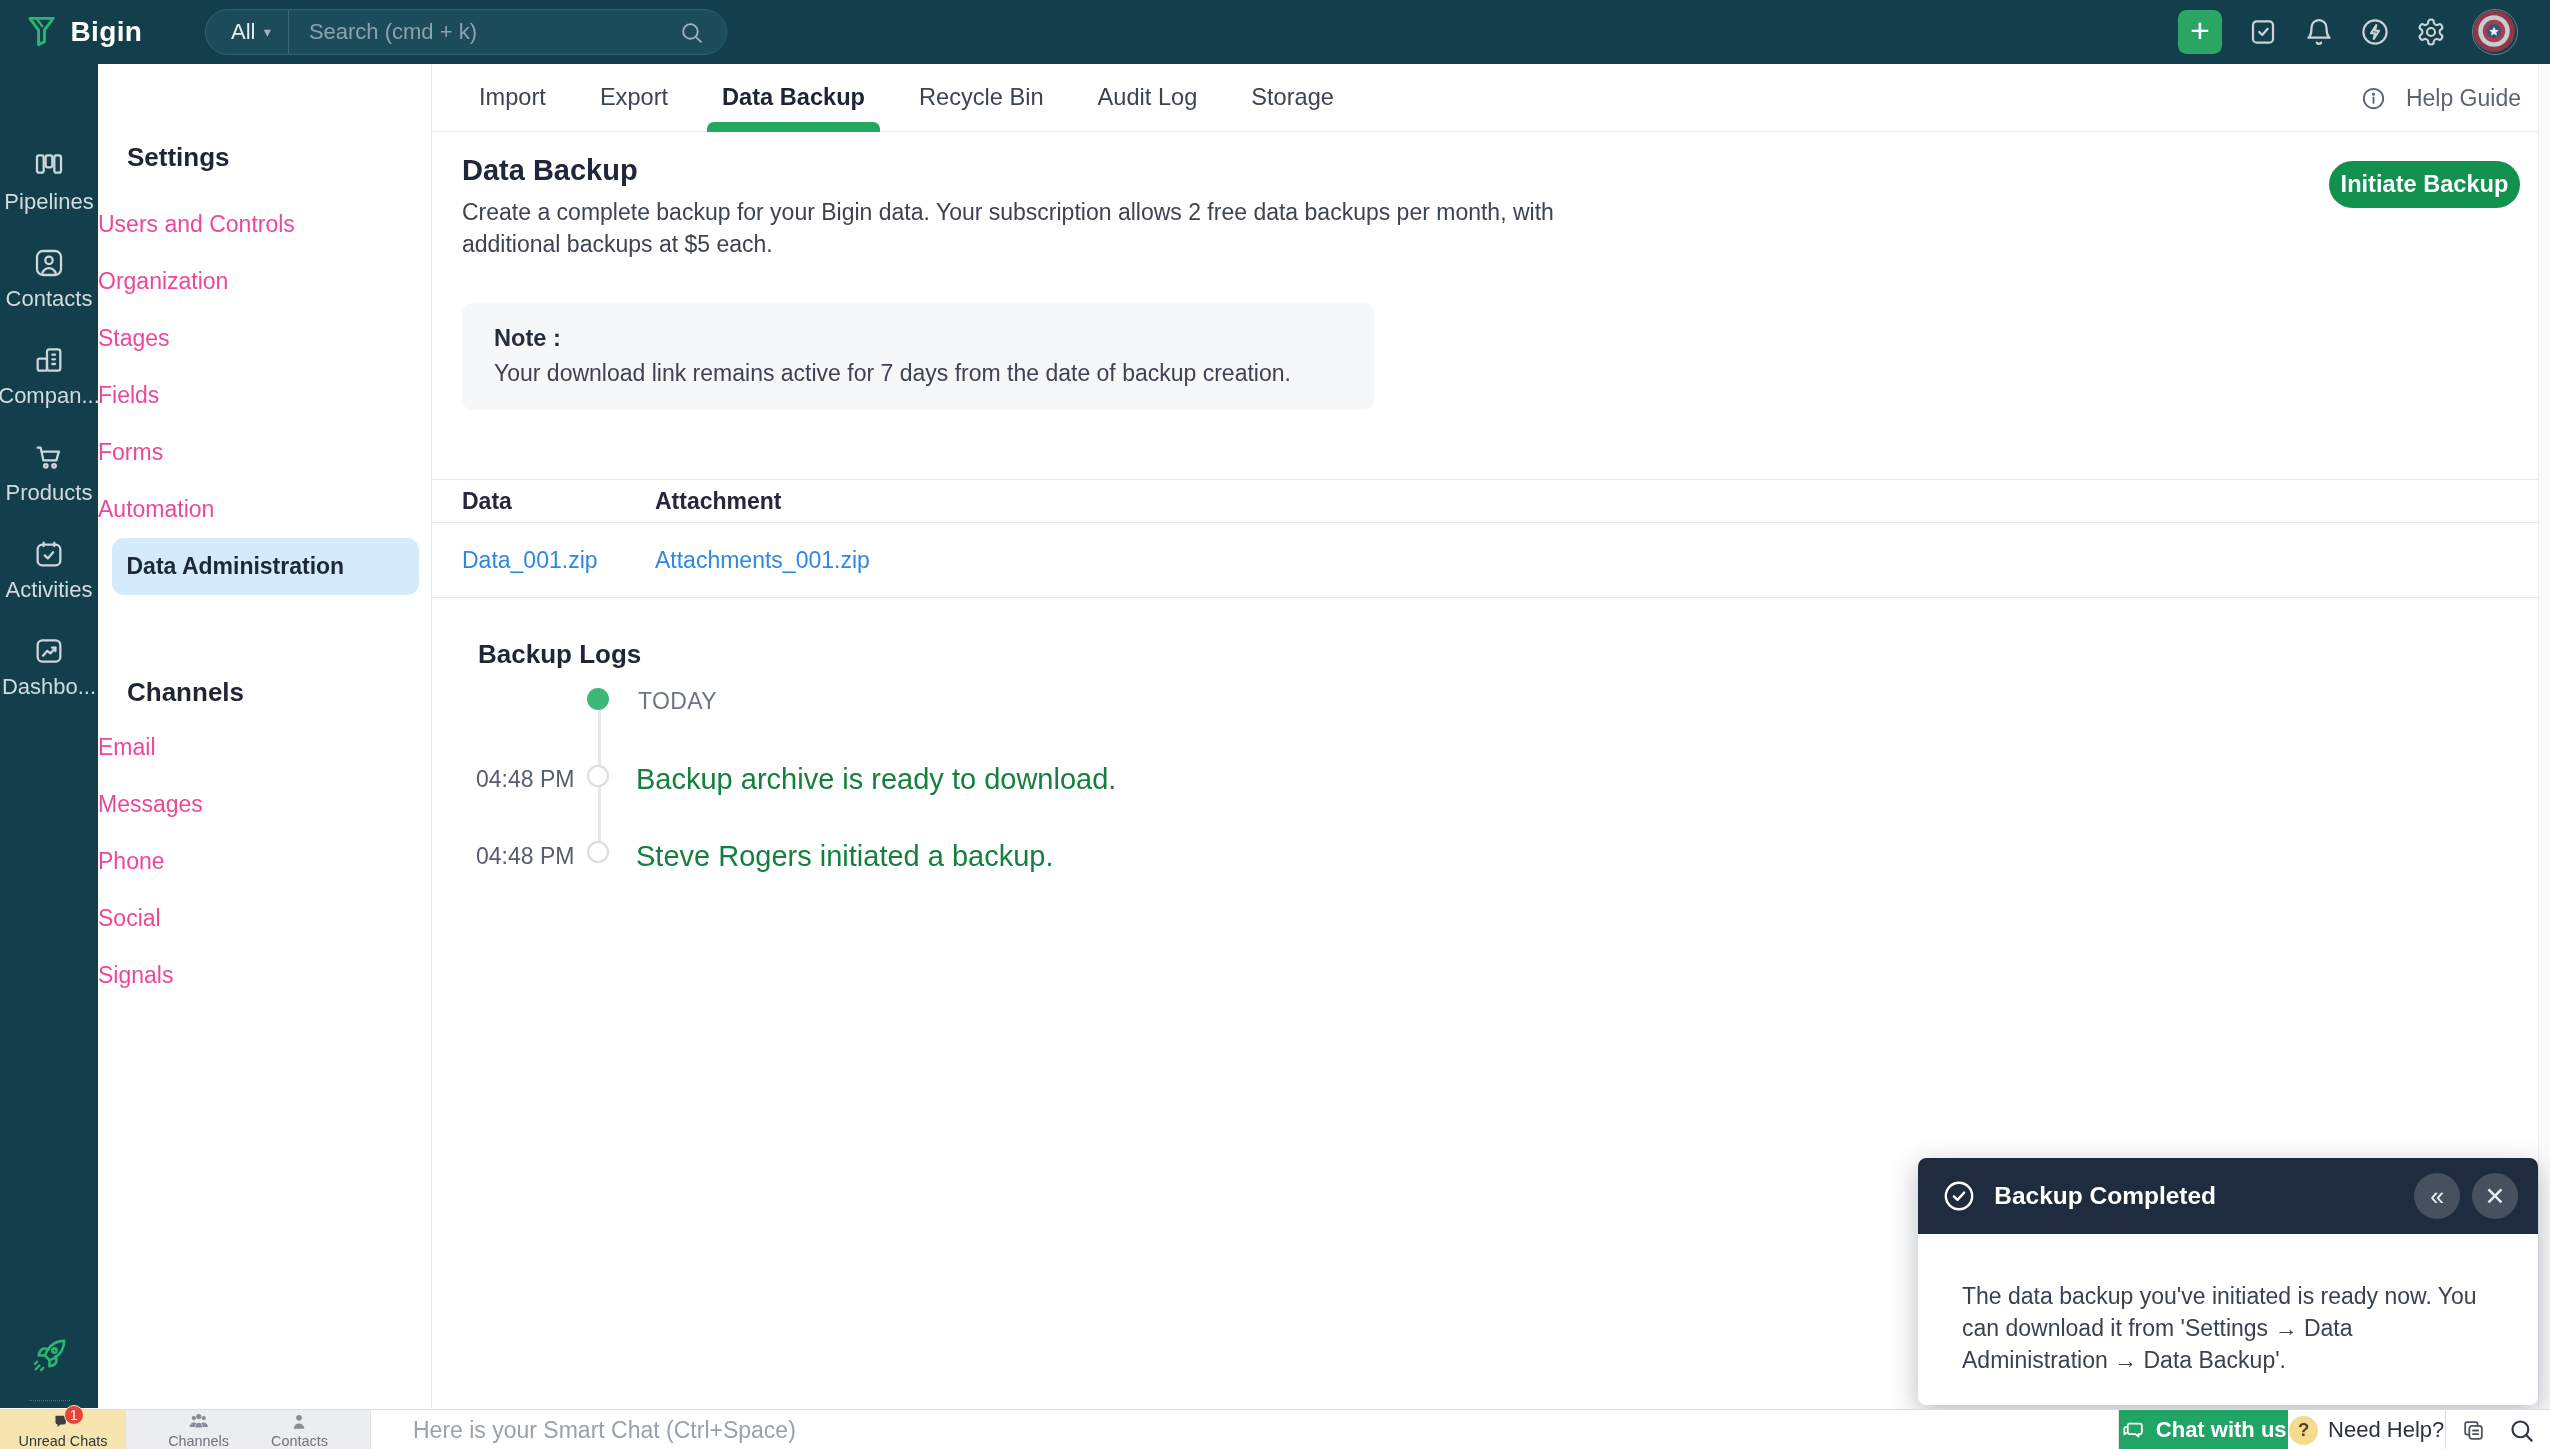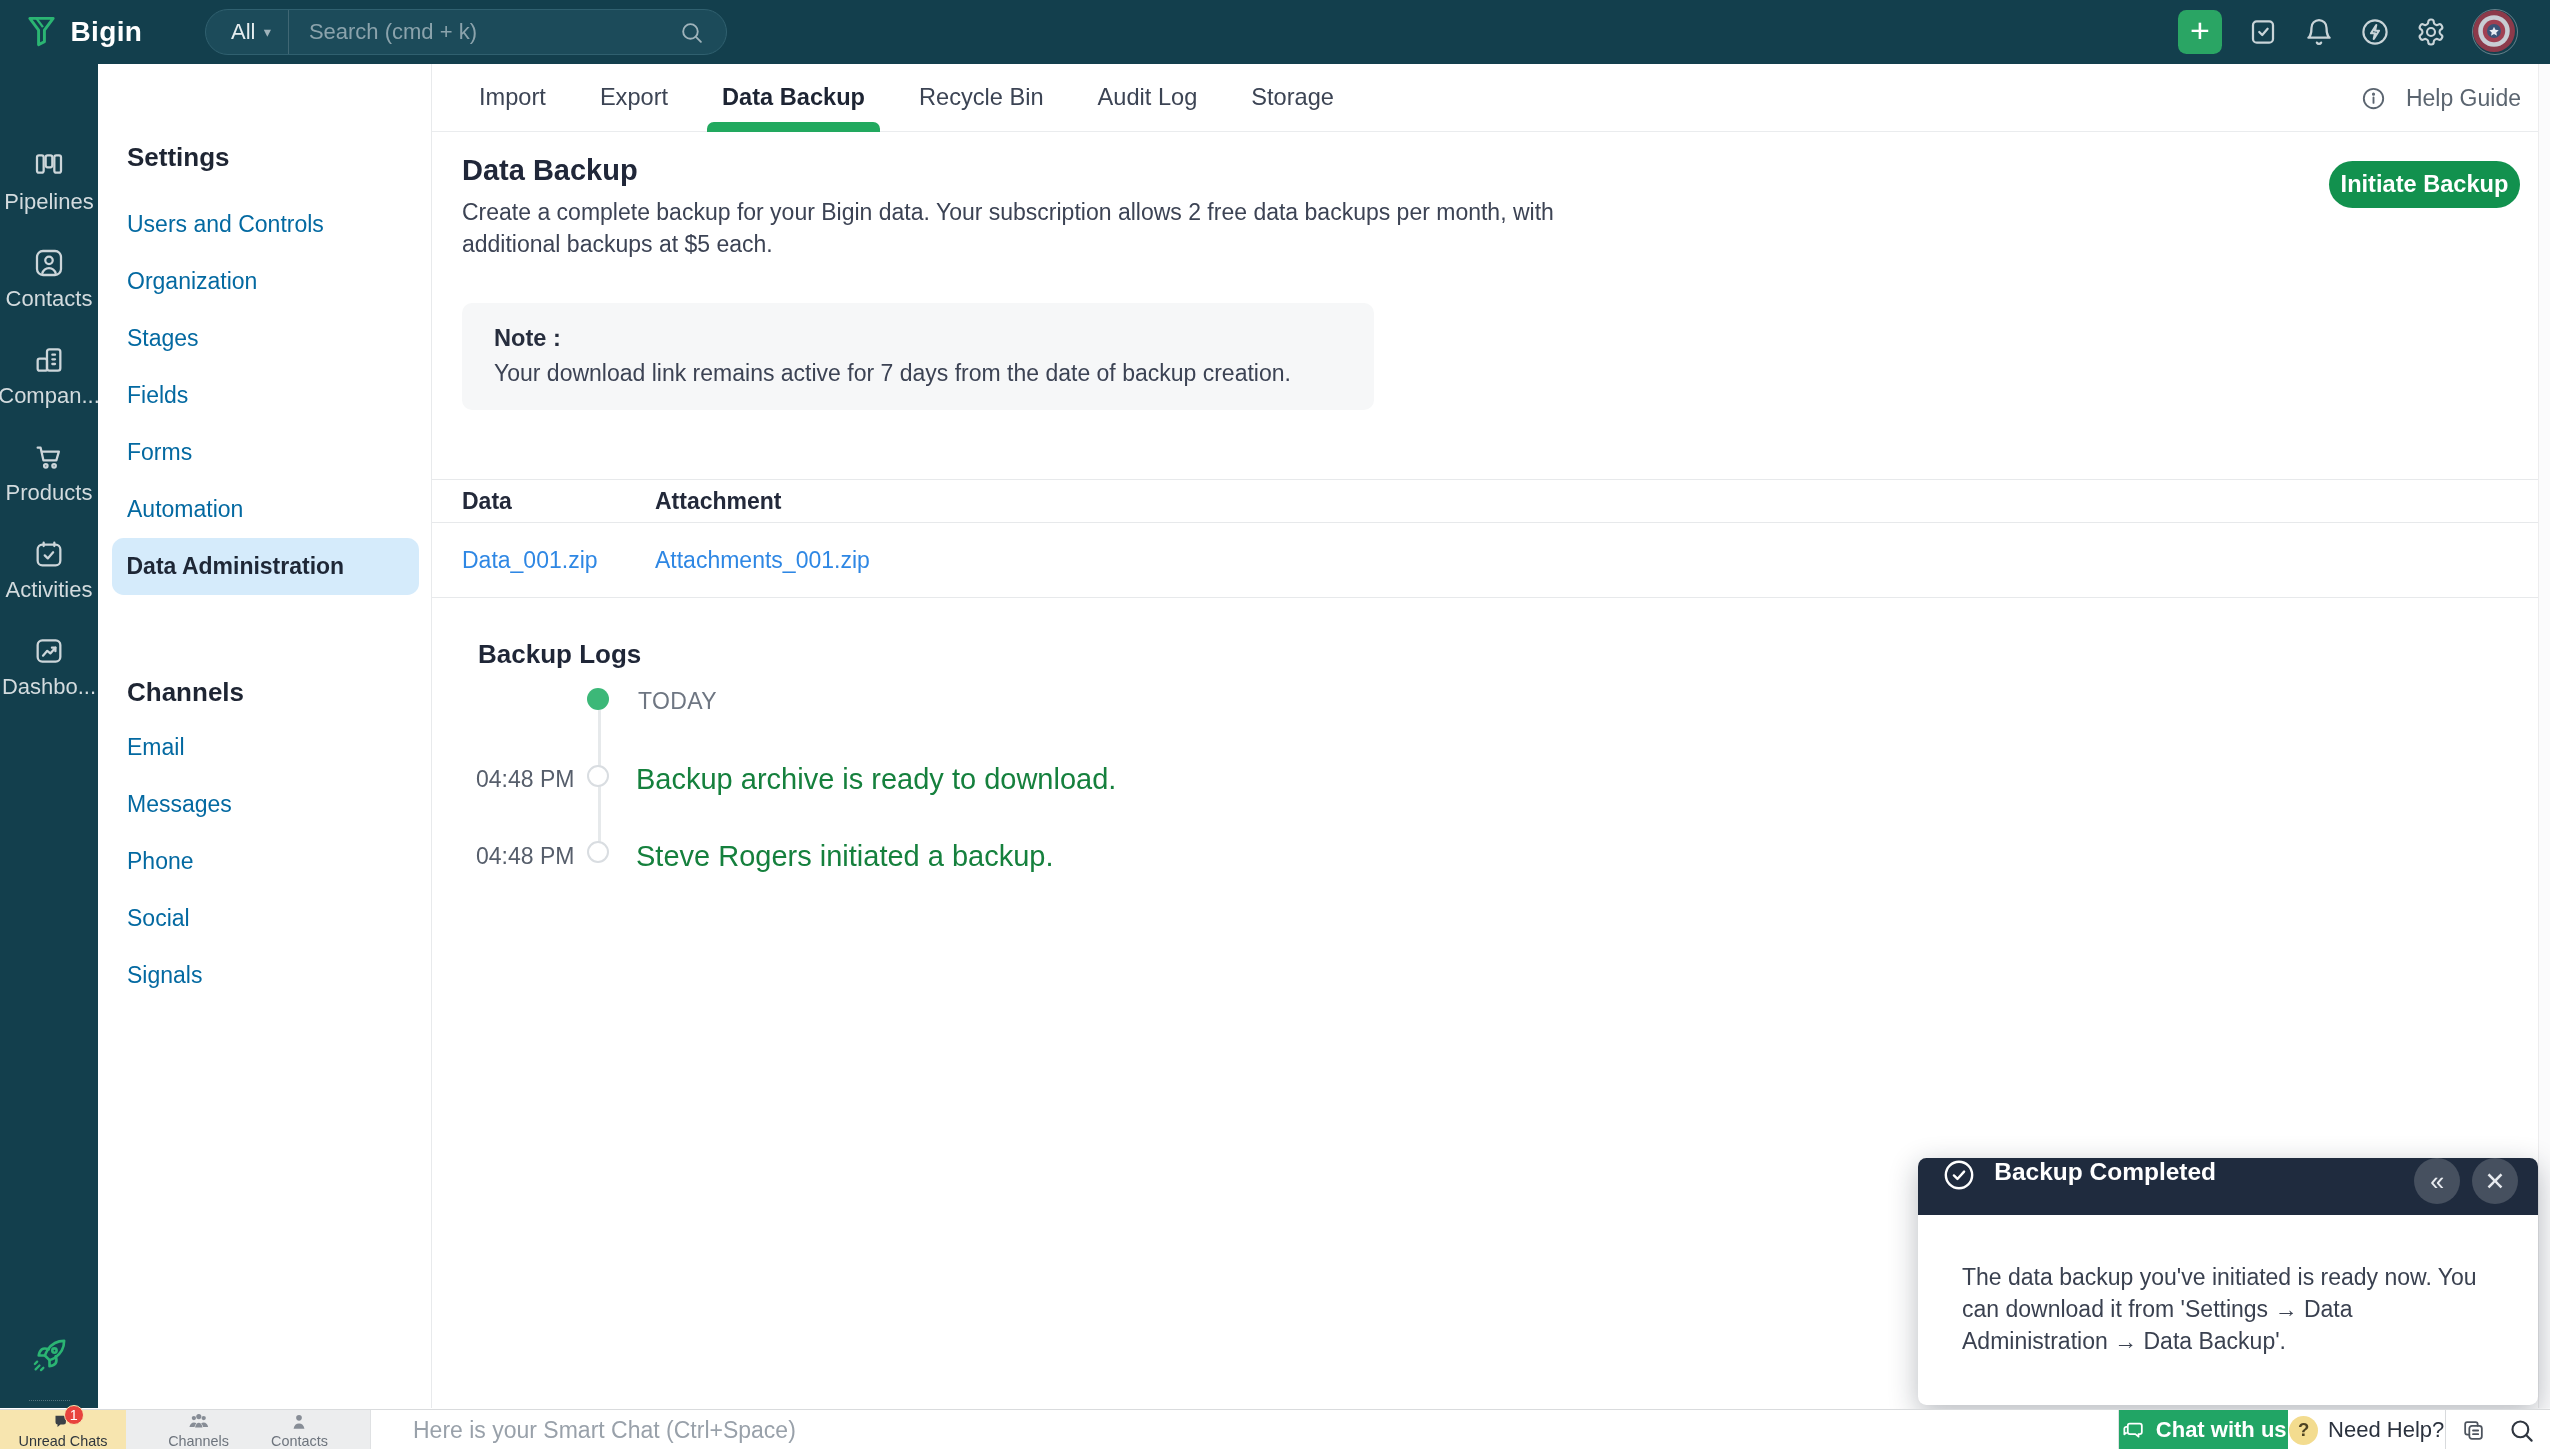--- a/index.html
+++ b/index.html
@@ -27,21 +27,21 @@
   .rail { position:absolute; left:0; top:64px; width:98px; height:1344px; background:#133F4D; z-index:20; }
   .rail-item { position:absolute; left:0; width:98px; height:81px; display:flex; flex-direction:column; align-items:center; justify-content:center; gap:7.6px; color:#CDD6DA; cursor:pointer; }
   .rail-item span.lbl { font-size:22px; color:#D3DBDE; white-space:nowrap; }
   .rail-bottom-icon { position:absolute; left:0; width:98px; display:flex; justify-content:center; }
   .rail-div { position:absolute; left:29px; top:1336px; width:41px; border-top:1.7px dotted rgba(255,255,255,.28); }
 
   
   .settings-panel { position:absolute; left:98px; top:64px; width:334px; height:1344px; background:#fff; border-right:0.8px solid #E8EAEC; z-index:10; }
   .sp-title { position:absolute; left:29px; top:78px; font-size:26px; font-weight:700; color:#1E2533; }
   .sp-list { position:absolute; left:0; top:132px; width:334px; }
-  .sp-item { height:57px; display:flex; align-items:center; padding-left:29px; font-size:23px; color:#0369a1; cursor:pointer; }
+  .sp-item { height:57px; display:flex; align-items:center; font-size:23px; color:#ec4899; cursor:pointer; }
   .sp-item.selected { background:#D5EBFB; border-radius:11.8px; margin:0 13.5px; padding-left:15px; font-weight:700; color:#1E2736; }
   .sp-heading { position:absolute; left:29px; top:613px; font-size:26px; font-weight:700; color:#1E2533; }
   .sp-list2 { position:absolute; left:0; top:655px; width:334px; }
 
   
   .tabbar { position:absolute; left:432px; top:64px; width:2118px; height:68px; border-bottom:1.7px solid #EAECEE; display:flex; align-items:center; padding-left:47px; gap:54px; background:#fff; }
   .tab { position:relative; font-size:23.6px; color:#3C4454; height:68px; display:flex; align-items:center; cursor:pointer; }
   .tab.active { color:#1D2433; font-weight:700; }
   .tab.active::after { content:""; position:absolute; left:-15px; right:-15px; bottom:0; height:10px; background:#22A95F; border-radius:6.8px 6.8px 0 0; }
   .help-guide { position:absolute; right:29px; top:0; height:68px; display:flex; align-items:center; gap:20px; color:#5B6570; font-size:23px; cursor:pointer; }
@@ -64,21 +64,21 @@
   .logs-title { position:absolute; left:46px; top:507px; font-size:26px; font-weight:700; color:#1F2637; }
   .tl-line { position:absolute; left:166px; top:578px; width:2.5px; height:144px; background:#E6E9EB; }
   .tl-dot { position:absolute; left:155px; top:556px; width:22px; height:22px; border-radius:50%; background:#3CB878; }
   .tl-circle { position:absolute; left:155px; width:22px; height:22px; border-radius:50%; background:#fff; border:2.5px solid #D9DDE1; }
   .tl-day { position:absolute; left:206px; top:556px; font-size:23px; color:#6E7682; letter-spacing:0.4px; }
   .tl-time { position:absolute; left:44px; width:110px; font-size:23px; color:#565E6B; }
   .tl-text { position:absolute; left:204px; font-size:29px; color:#15803d; }
 
   
   .notif { position:absolute; left:1918px; top:1158px; width:620px; height:247px; background:#fff; border-radius:8.4px; box-shadow:0 8.4px 29px rgba(20,30,45,.30); overflow:hidden; z-index:40; }
-  .notif-head { height:57px; background:#1F2B3E; display:flex; padding:0 20px 0 23.6px; }
+  .notif-head { height:76px; background:#1F2B3E; display:flex; align-items:center; padding:0 20px 0 23.6px; }
   .notif-title { color:#fff; font-size:24.5px; font-weight:700; margin-left:18.6px; flex:1; }
   .notif-btn { width:46px; height:46px; border-radius:50%; background:#46505F; color:#E9ECF0; font-size:25px; display:flex; align-items:center; justify-content:center; border:none; cursor:pointer; font-family:"Liberation Sans",sans-serif; }
   .notif-btn + .notif-btn { margin-left:11.8px; }
   .notif-body { padding:46px 37px 0 44px; font-size:23px; line-height:32px; color:#3A4150; }
 
   
   .bottombar { position:absolute; left:0; top:1409px; width:2550px; height:41px; display:flex; border-top:0.8px solid #D9DBDD; background:#fff; z-index:50; }
   .bb-seg { display:flex; align-items:center; justify-content:center; }
   .bb-item { display:flex; flex-direction:column; align-items:center; justify-content:center; line-height:1; cursor:pointer; }
   .bb-item .bi { position:relative; height:20px; display:flex; align-items:flex-end; }

